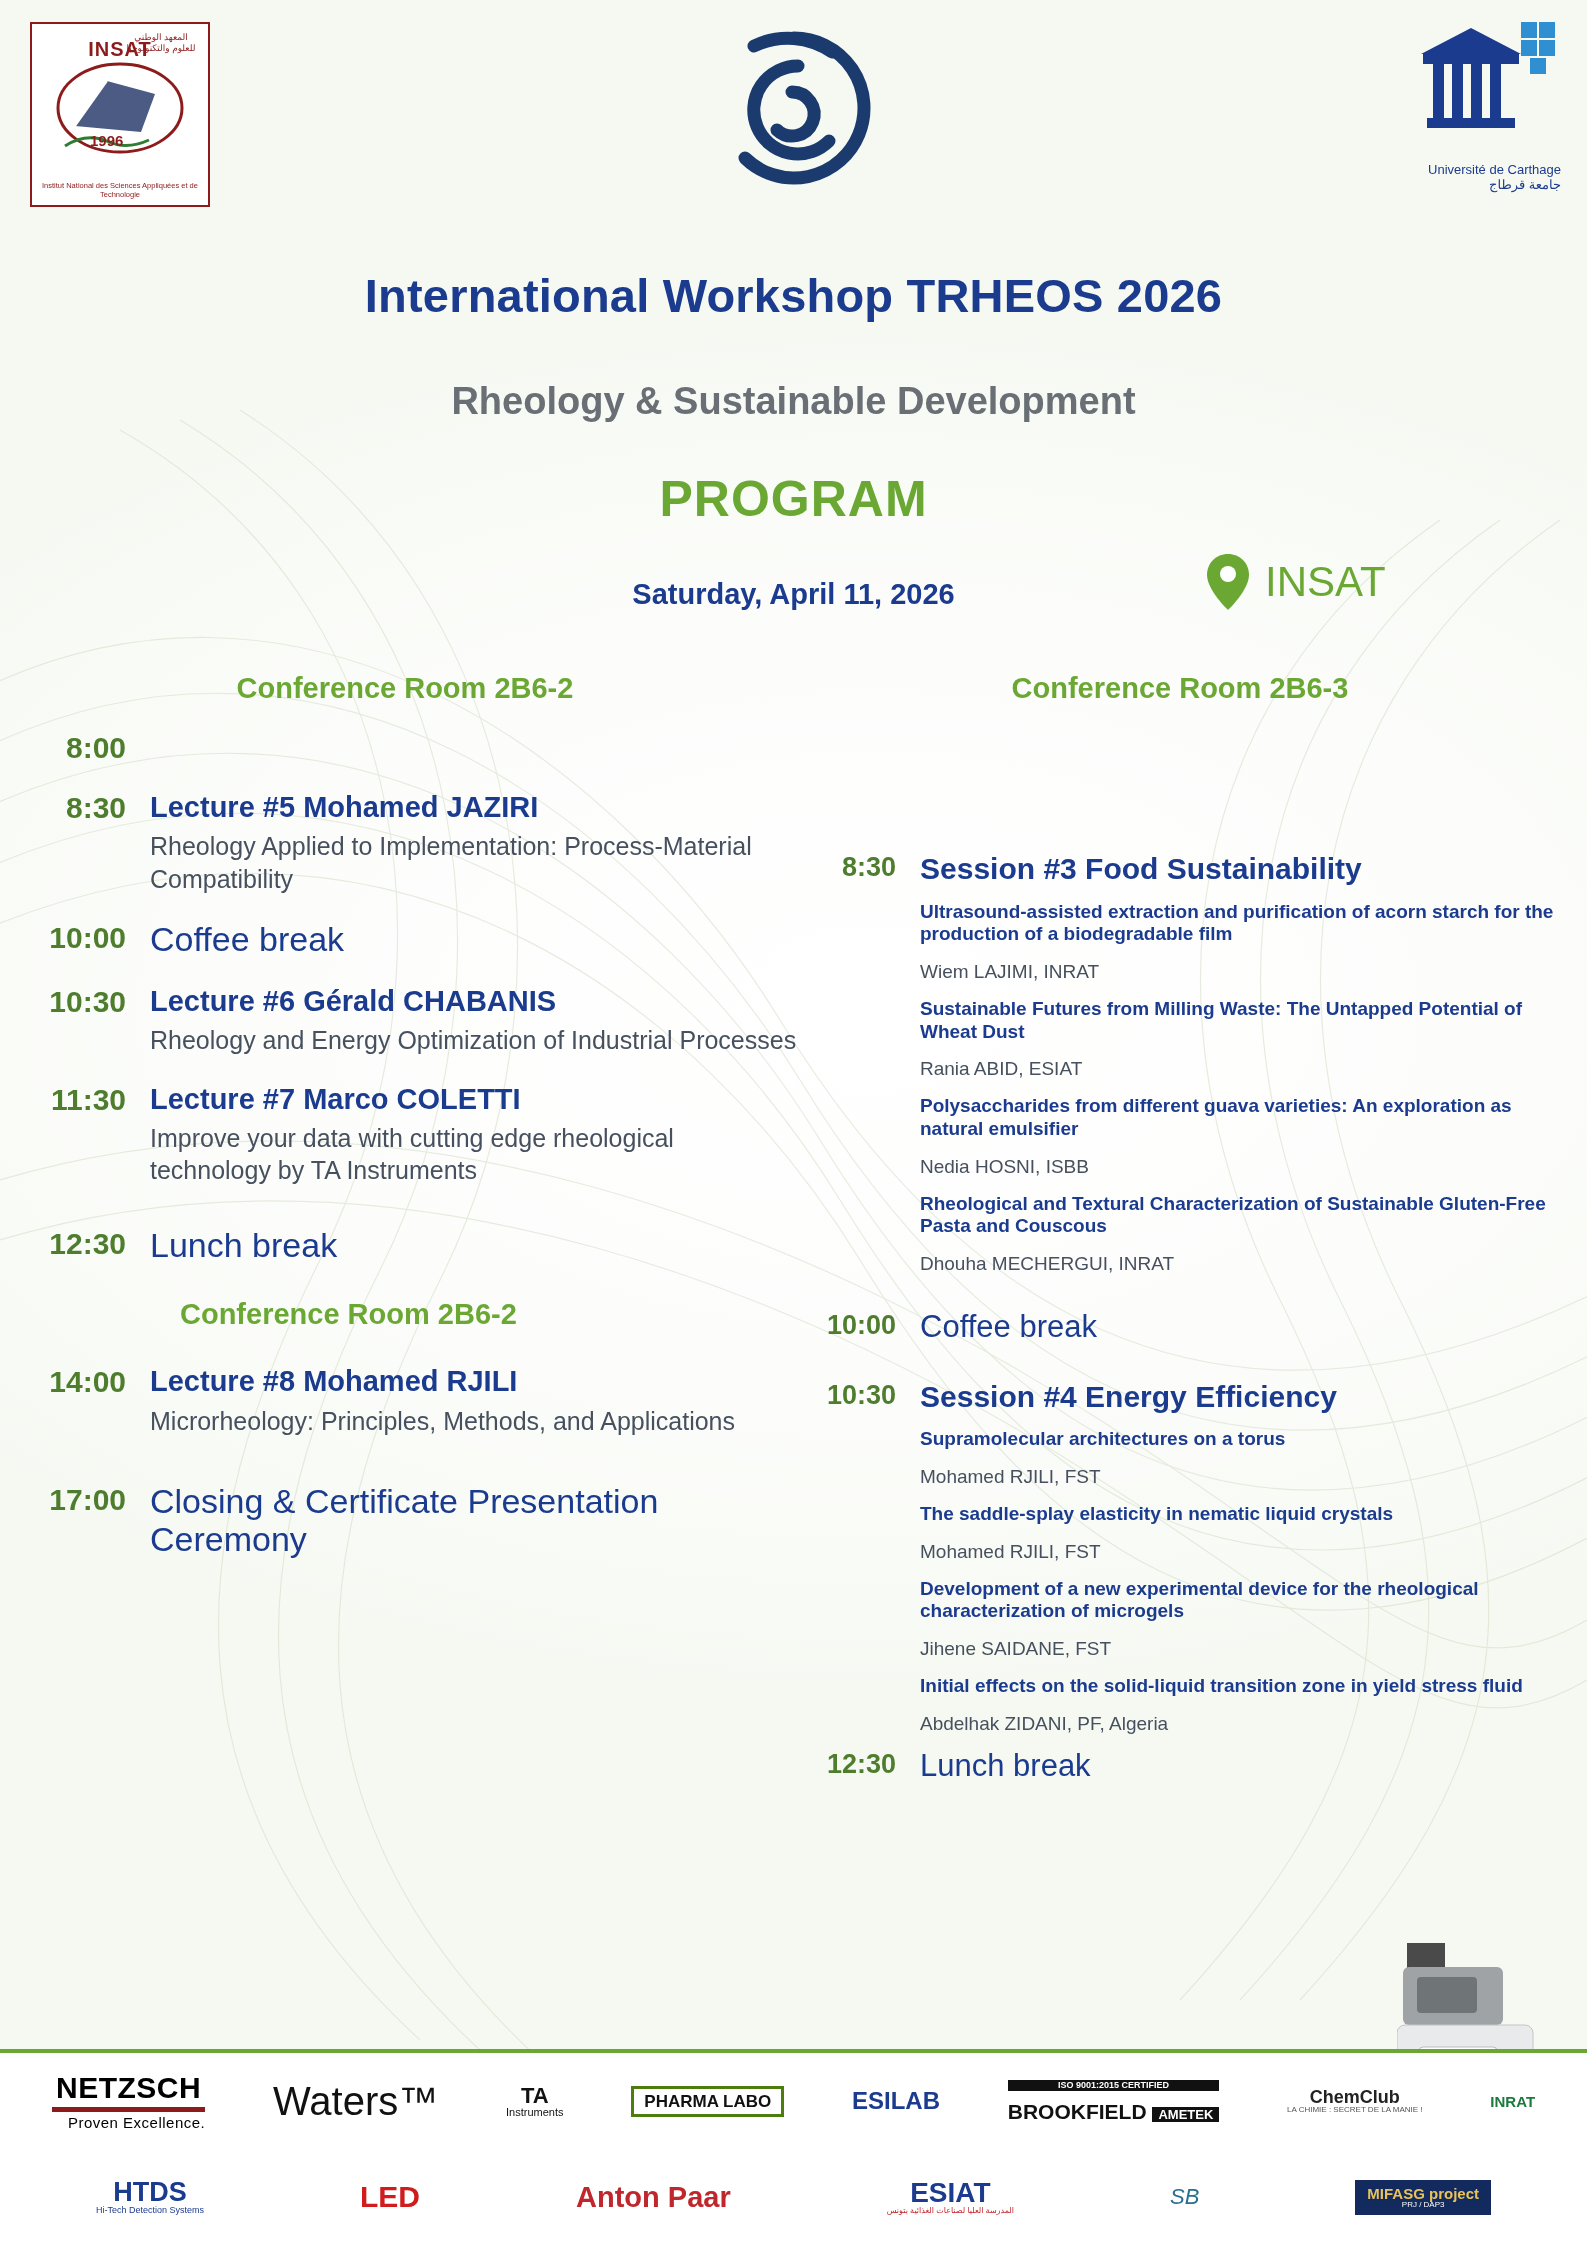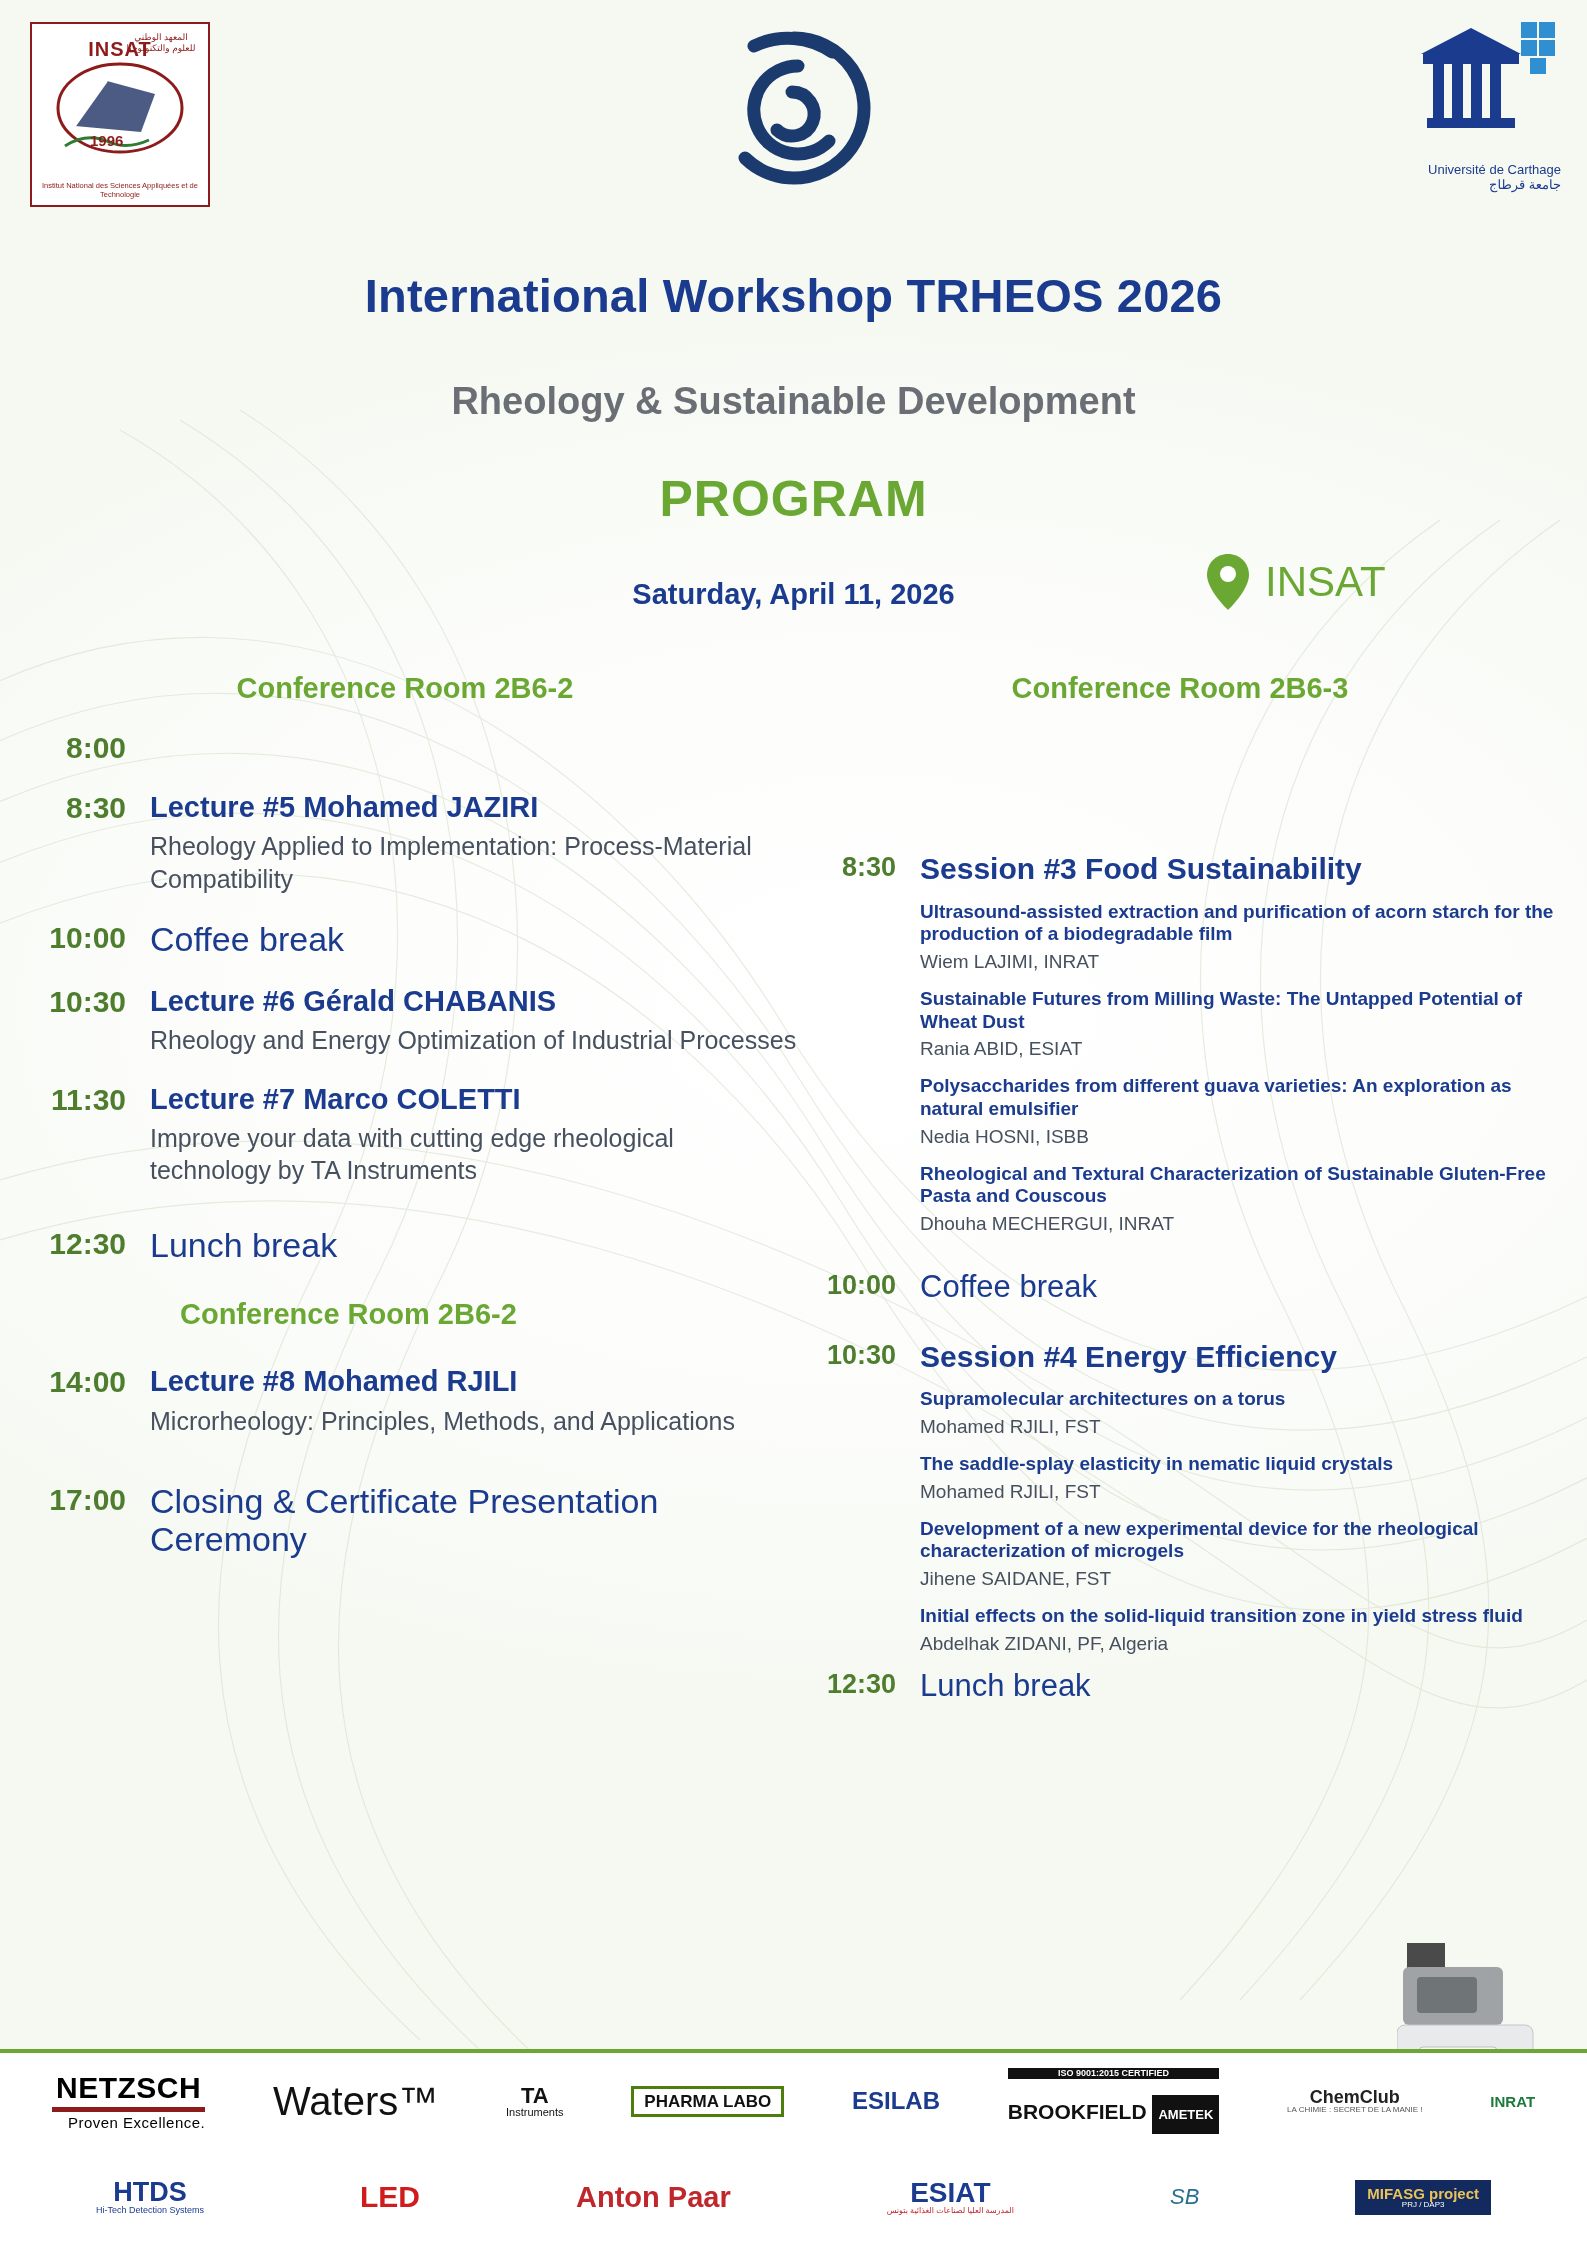--- a/index.html
+++ b/index.html
@@ -58,21 +58,21 @@
   .time.small{font-size:27px;}
   .body-col{flex:1;}
   .plain{font-size:34px;color:#1b3b8f;font-weight:400;line-height:1.1;}
   .plain.sm{font-size:31px;}
   .lec-title{font-size:29px;font-weight:bold;color:#1b3b8f;line-height:1.15;}
   .lec-desc{font-size:25px;color:#46505e;line-height:1.3;margin-top:6px;}
 
   .sess-title{font-size:30px;font-weight:bold;color:#1b3b8f;line-height:1.15;}
   .talk{margin-top:14px;}
   .talk-title{font-size:19px;font-weight:bold;color:#1b3b8f;line-height:1.2;}
-  .talk-auth{font-size:19px;color:#46505e;line-height:1.25;margin-top:4px;}
+  .talk-auth{font-size:19px;color:#46505e;line-height:1.25;margin-top:14px;}
 
   .room-head-inline{font-size:29px;font-weight:bold;color:#6aa833;margin:34px 0 0 150px;}
 
   
   .rheometer{position:absolute;right:40px;bottom:112px;width:150px;height:190px;}
 
   
   .strip{position:absolute;left:0;right:0;bottom:0;height:192px;background:#ffffff;
      border-top:4px solid #6aa833;}
   .strip .rowS{display:flex;align-items:center;justify-content:space-around;height:50%;padding:0 18px;box-sizing:border-box;}
@@ -80,21 +80,21 @@
   .netzsch{color:#000;font-weight:bold;font-size:30px;letter-spacing:.5px;}
   .netzsch small{display:block;font-size:15px;font-weight:normal;margin-top:3px;margin-left:16px;}
   .netzsch .bar{height:5px;background:#8d1b1b;margin-top:4px;}
   .waters{font-size:40px;color:#111;font-weight:400;}
   .ta{font-size:22px;color:#111;font-weight:bold;}
   .ta small{display:block;font-size:11px;font-weight:normal;}
   .pharma{border:3px solid #4d7c0f;padding:4px 10px;font-size:17px;font-weight:bold;color:#111;}
   .esilab{color:#1b3b8f;font-weight:bold;font-size:24px;}
   .brook{color:#111;font-weight:bold;font-size:21px;}
   .brook small{display:block;font-size:9px;background:#111;color:#fff;padding:1px 3px;margin-bottom:2px;}
-  .brook .amet{background:#111;color:#fff;font-size:13px;display:inline-block;padding:13px 6px;margin-top:14px;}
+  .brook .amet{background:#111;color:#fff;font-size:13px;display:inline-block;padding:1px 6px;margin-top:14px;}
   .chem{font-size:18px;color:#222;font-weight:bold;}
   .chem small{display:block;font-size:8px;font-weight:normal;color:#555;}
   .inrat{font-size:15px;font-weight:bold;color:#1b7a3c;}
   .htds{color:#1b3b8f;font-weight:bold;font-size:27px;}
   .htds small{display:block;font-size:9px;font-weight:normal;}
   .led{font-size:30px;font-weight:bold;color:#d01c1c;}
   .anton{font-size:29px;font-weight:bold;color:#c0272d;}
   .esiat{color:#1b3b8f;font-weight:bold;font-size:28px;}
   .esiat small{display:block;font-size:8px;color:#c0272d;font-weight:normal;}
   .sb{font-size:22px;color:#2a6f8f;font-style:italic;}

